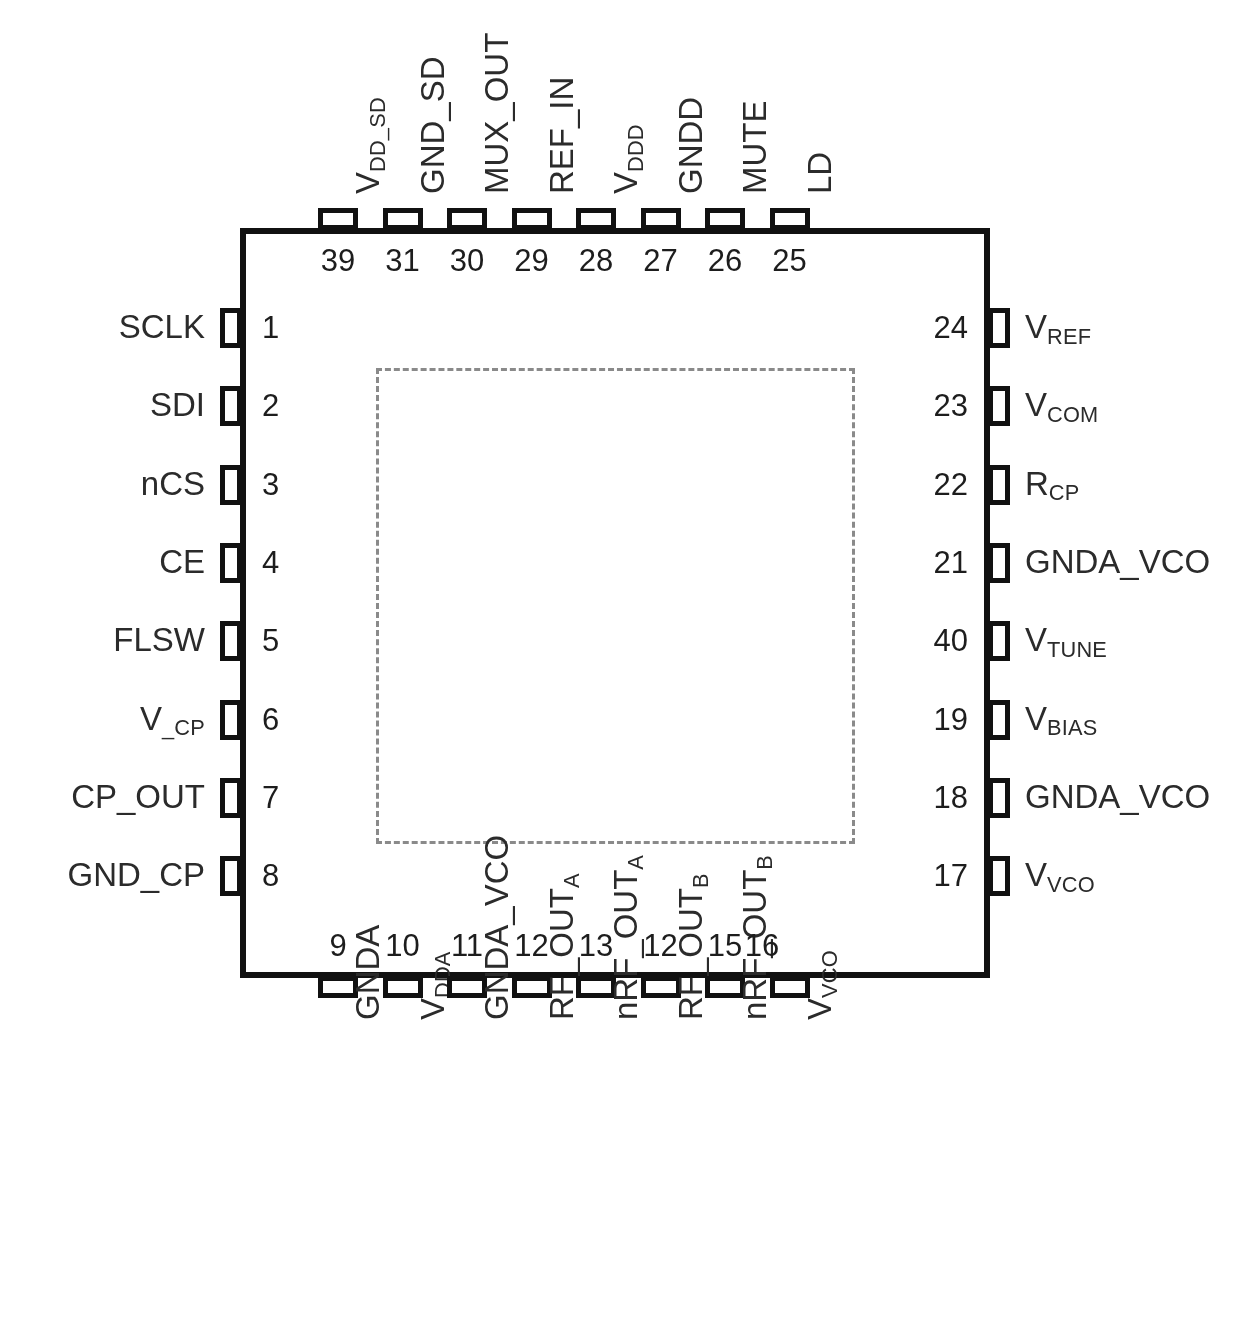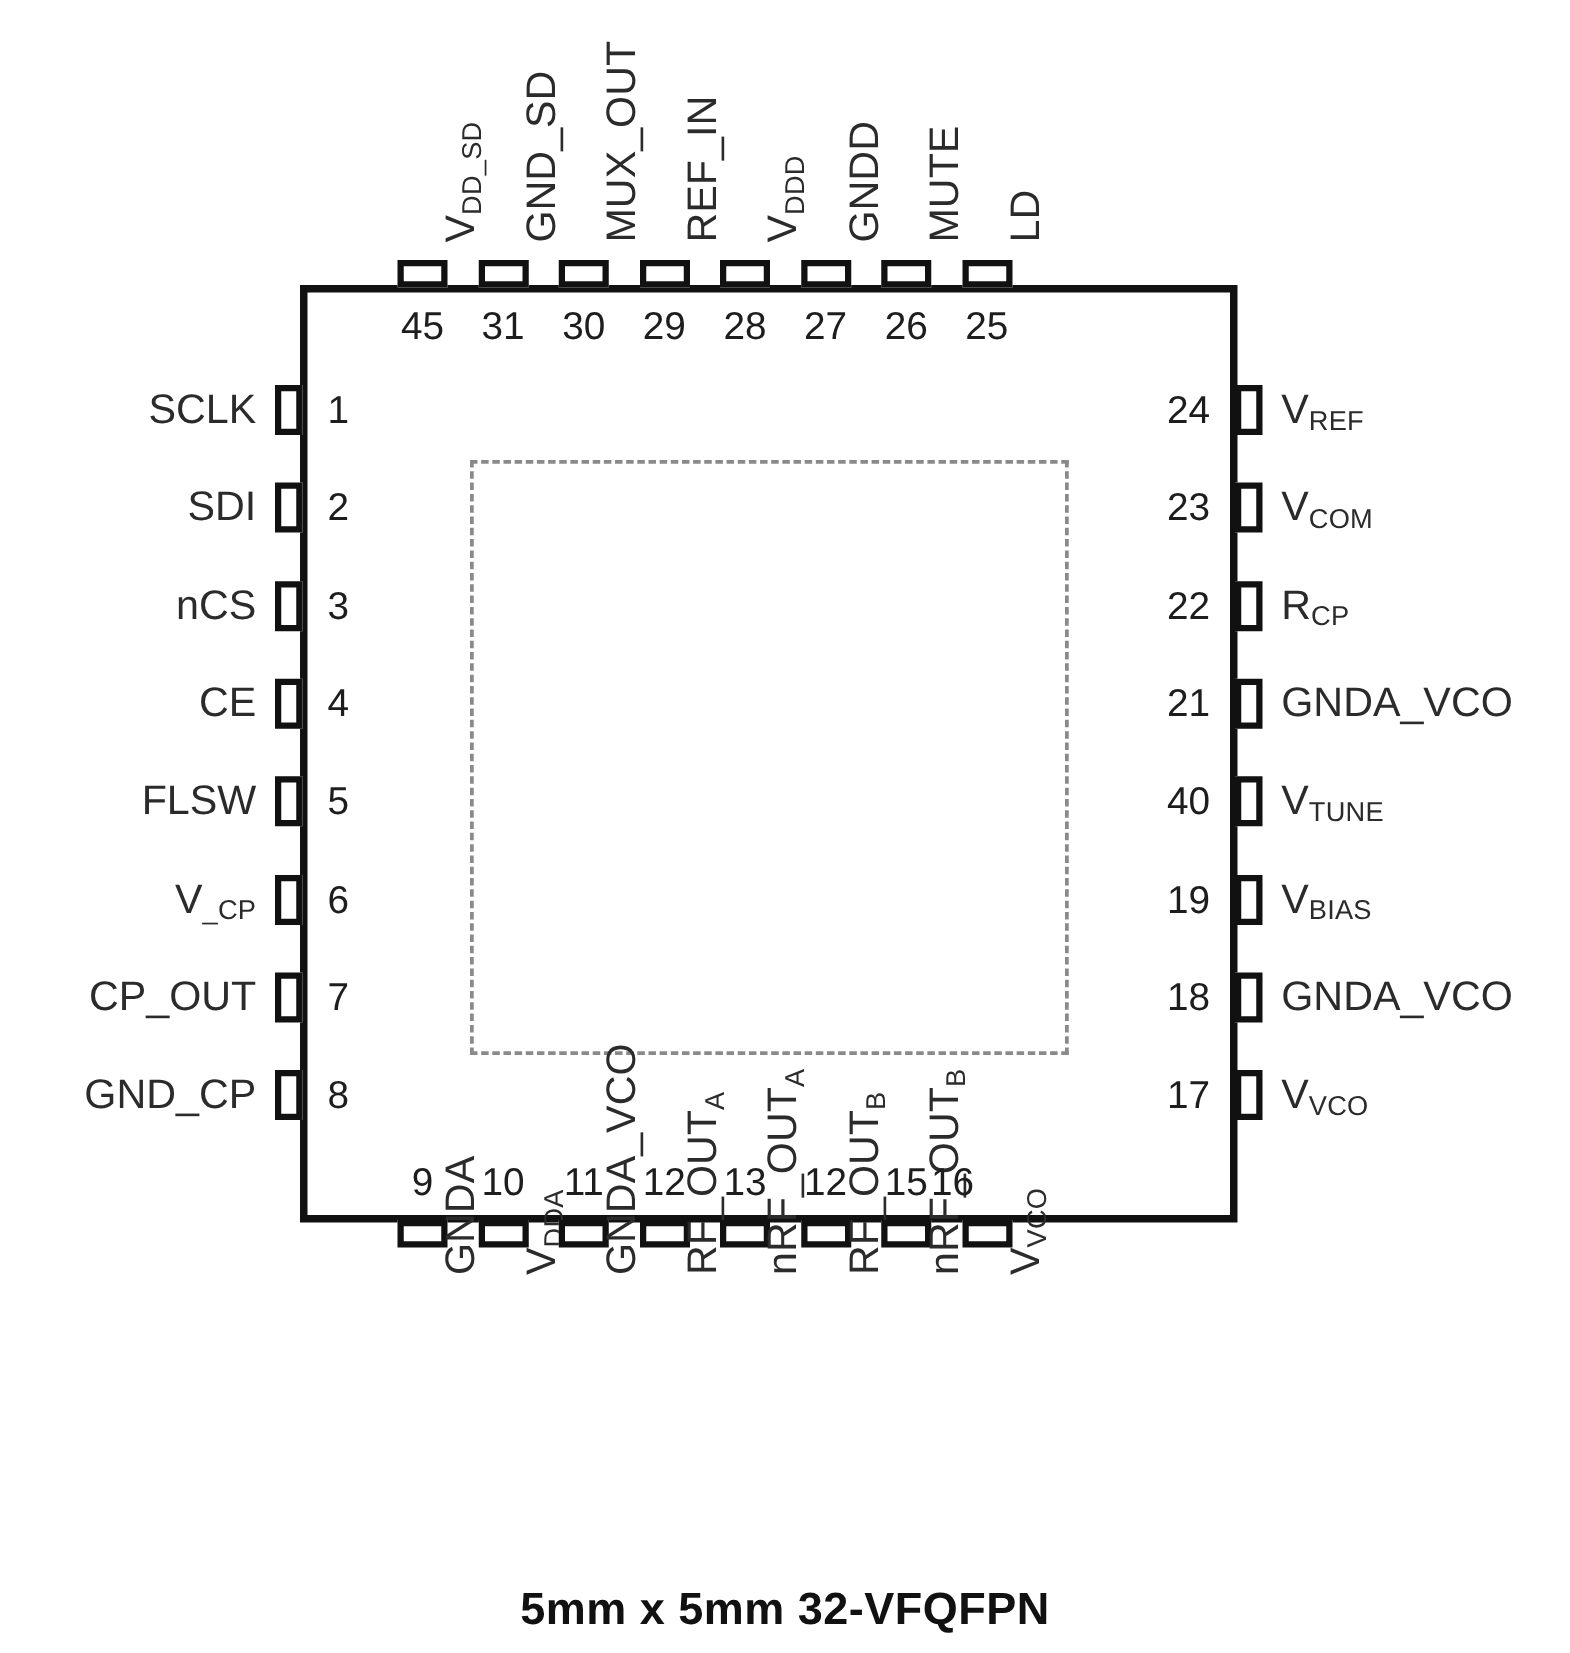--- a/index.html
+++ b/index.html
@@ -149,21 +149,21 @@
 
 <div id="stage">
 
   <div class="pkg-body"></div>
 
   <div class="thermal-pad"></div>
 
 
   <div id="pins-layer">
       <div class="pad horiz" style="left: 318px; top: 208px;"></div>
-      <div class="pinnum top" style="left: 308px; top: 245px;">45</div>
+      <div class="pinnum top" style="left: 308px; top: 245px;">39</div>
       <div class="vlabel-wrap" style="left: 351px; top: 194px;">
         <div class="vlabel">V<sub>DD_SD</sub></div>
       </div>
       <div class="pad horiz" style="left: 382.5px; top: 208px;"></div>
       <div class="pinnum top" style="left: 372.5px; top: 245px;">31</div>
       <div class="vlabel-wrap" style="left: 415.5px; top: 194px;">
         <div class="vlabel">GND_SD</div>
       </div>
       <div class="pad horiz" style="left: 447px; top: 208px;"></div>
       <div class="pinnum top" style="left: 437px; top: 245px;">30</div>
@@ -278,15 +278,14 @@
       <div class="pinnum right" style="left: 912px; top: 703.5px;">19</div>
       <div class="pinlabel right" style="top: 701.5px;">V<sub>BIAS</sub></div>
       <div class="pad vert" style="left: 988px; top: 777.8px;"></div>
       <div class="pinnum right" style="left: 912px; top: 781.8px;">18</div>
       <div class="pinlabel right" style="top: 779.8px;">GNDA_VCO</div>
       <div class="pad vert" style="left: 988px; top: 856.1px;"></div>
       <div class="pinnum right" style="left: 912px; top: 860.1px;">17</div>
       <div class="pinlabel right" style="top: 858.1px;">V<sub>VCO</sub></div>
     </div>
 
-  <div class="caption">5mm x 5mm 32-VFQFPN</div>
 
 </div>
 
 </body></html>

